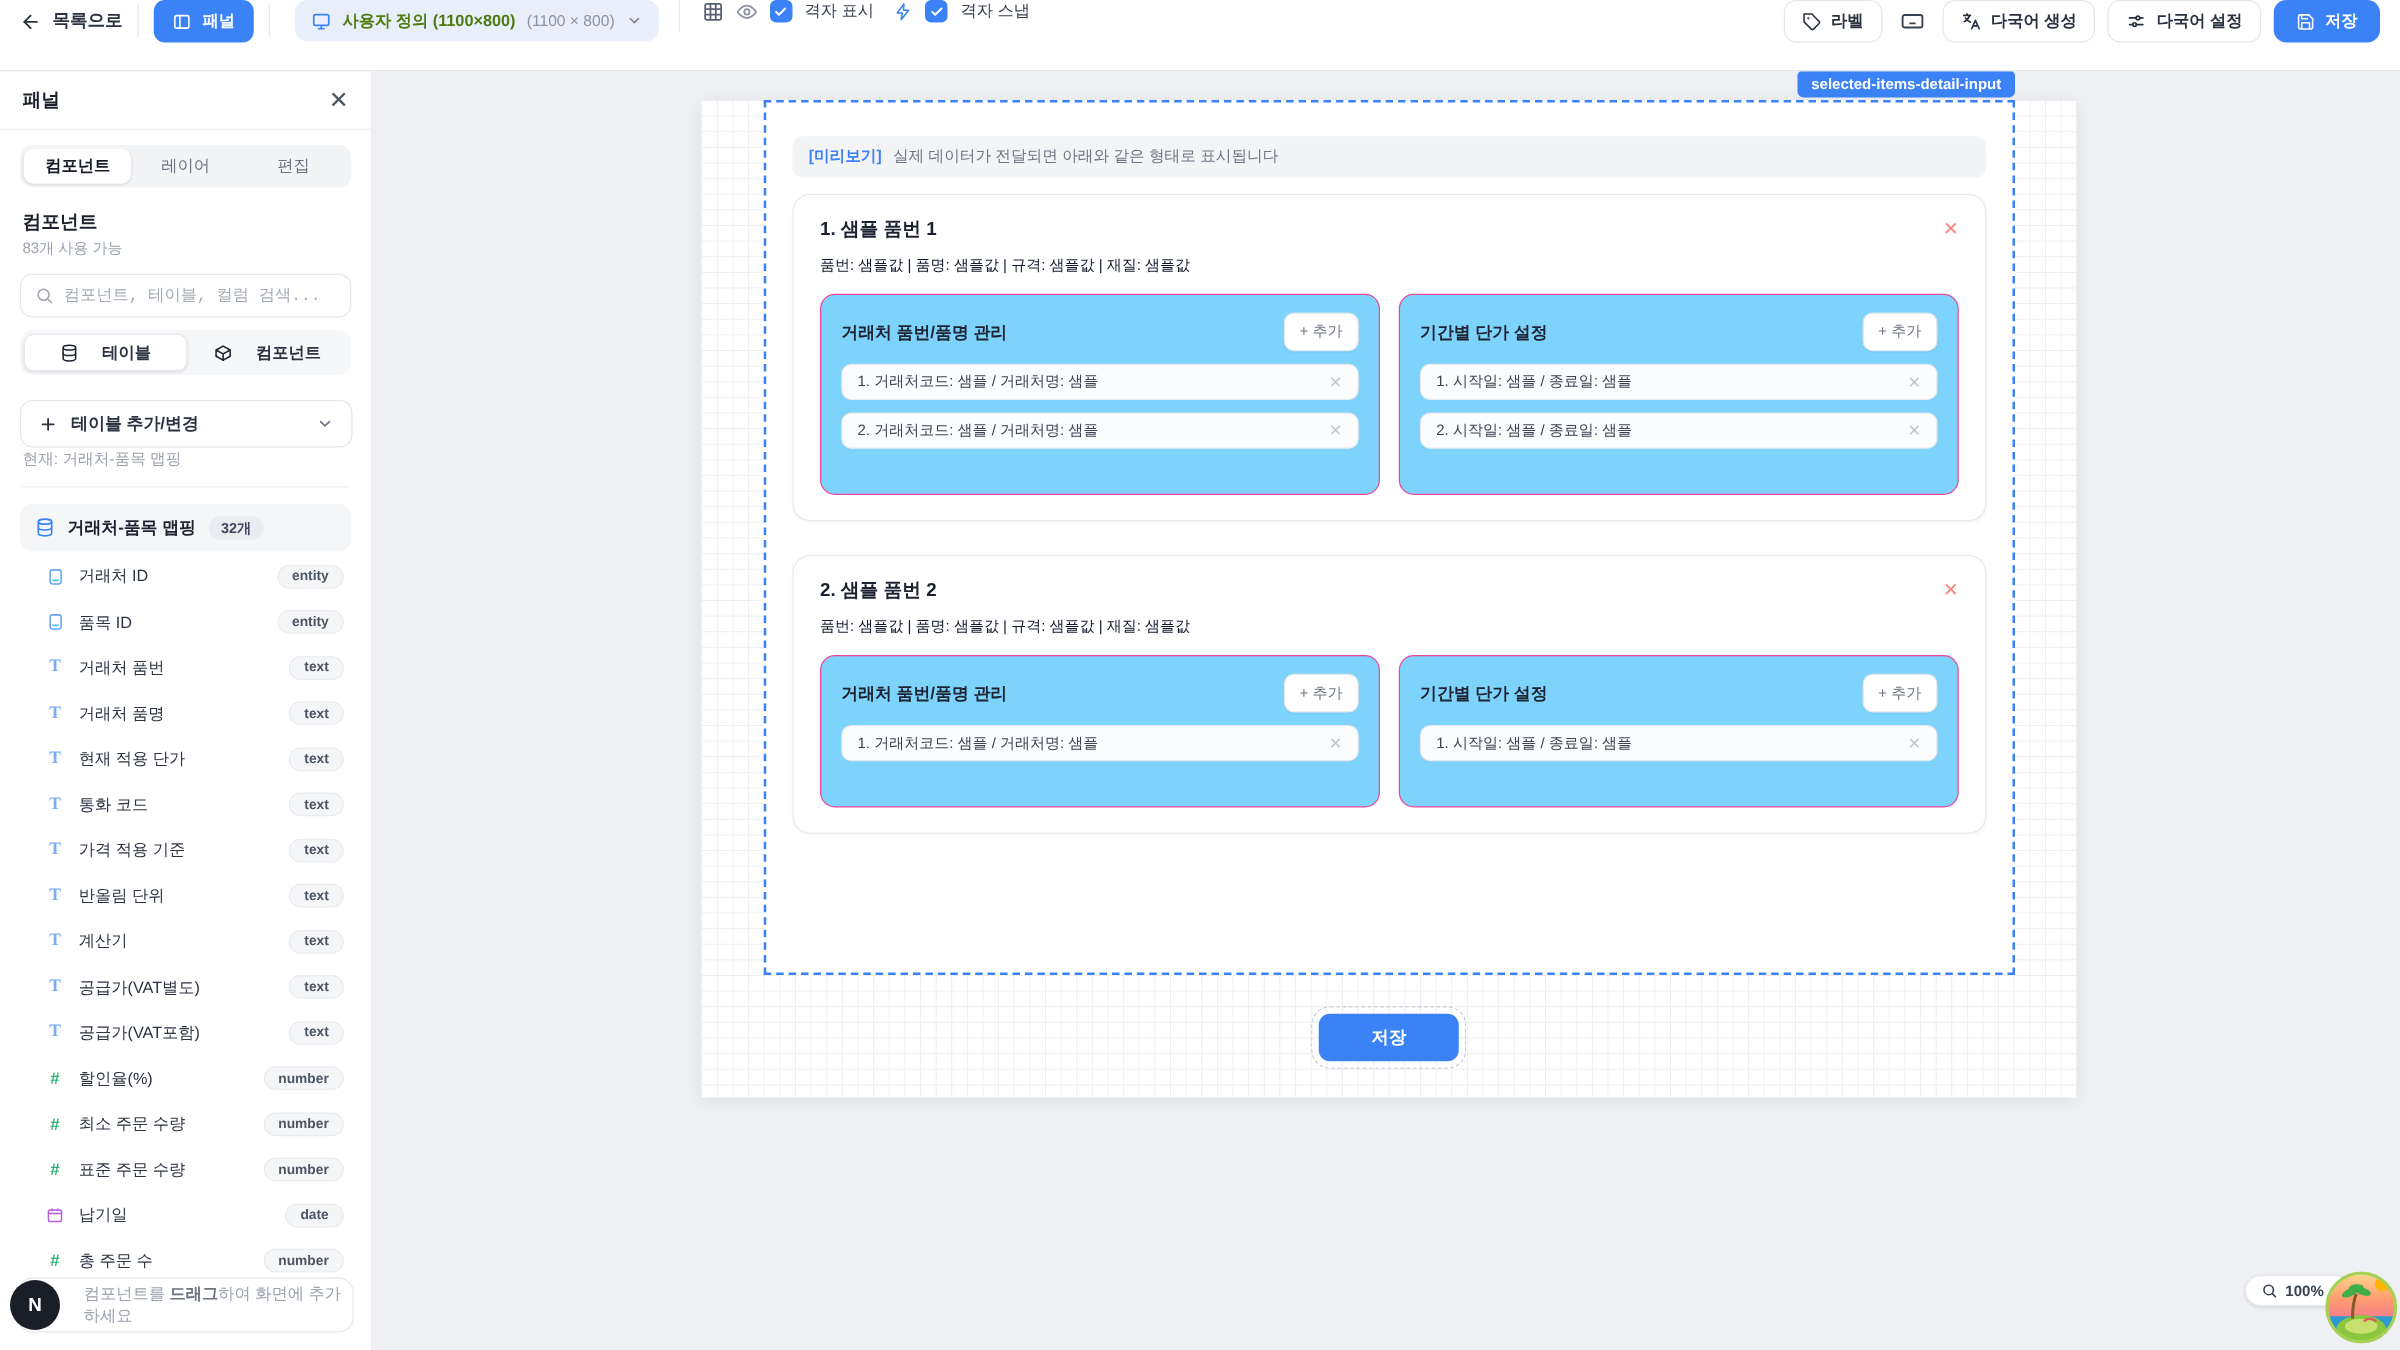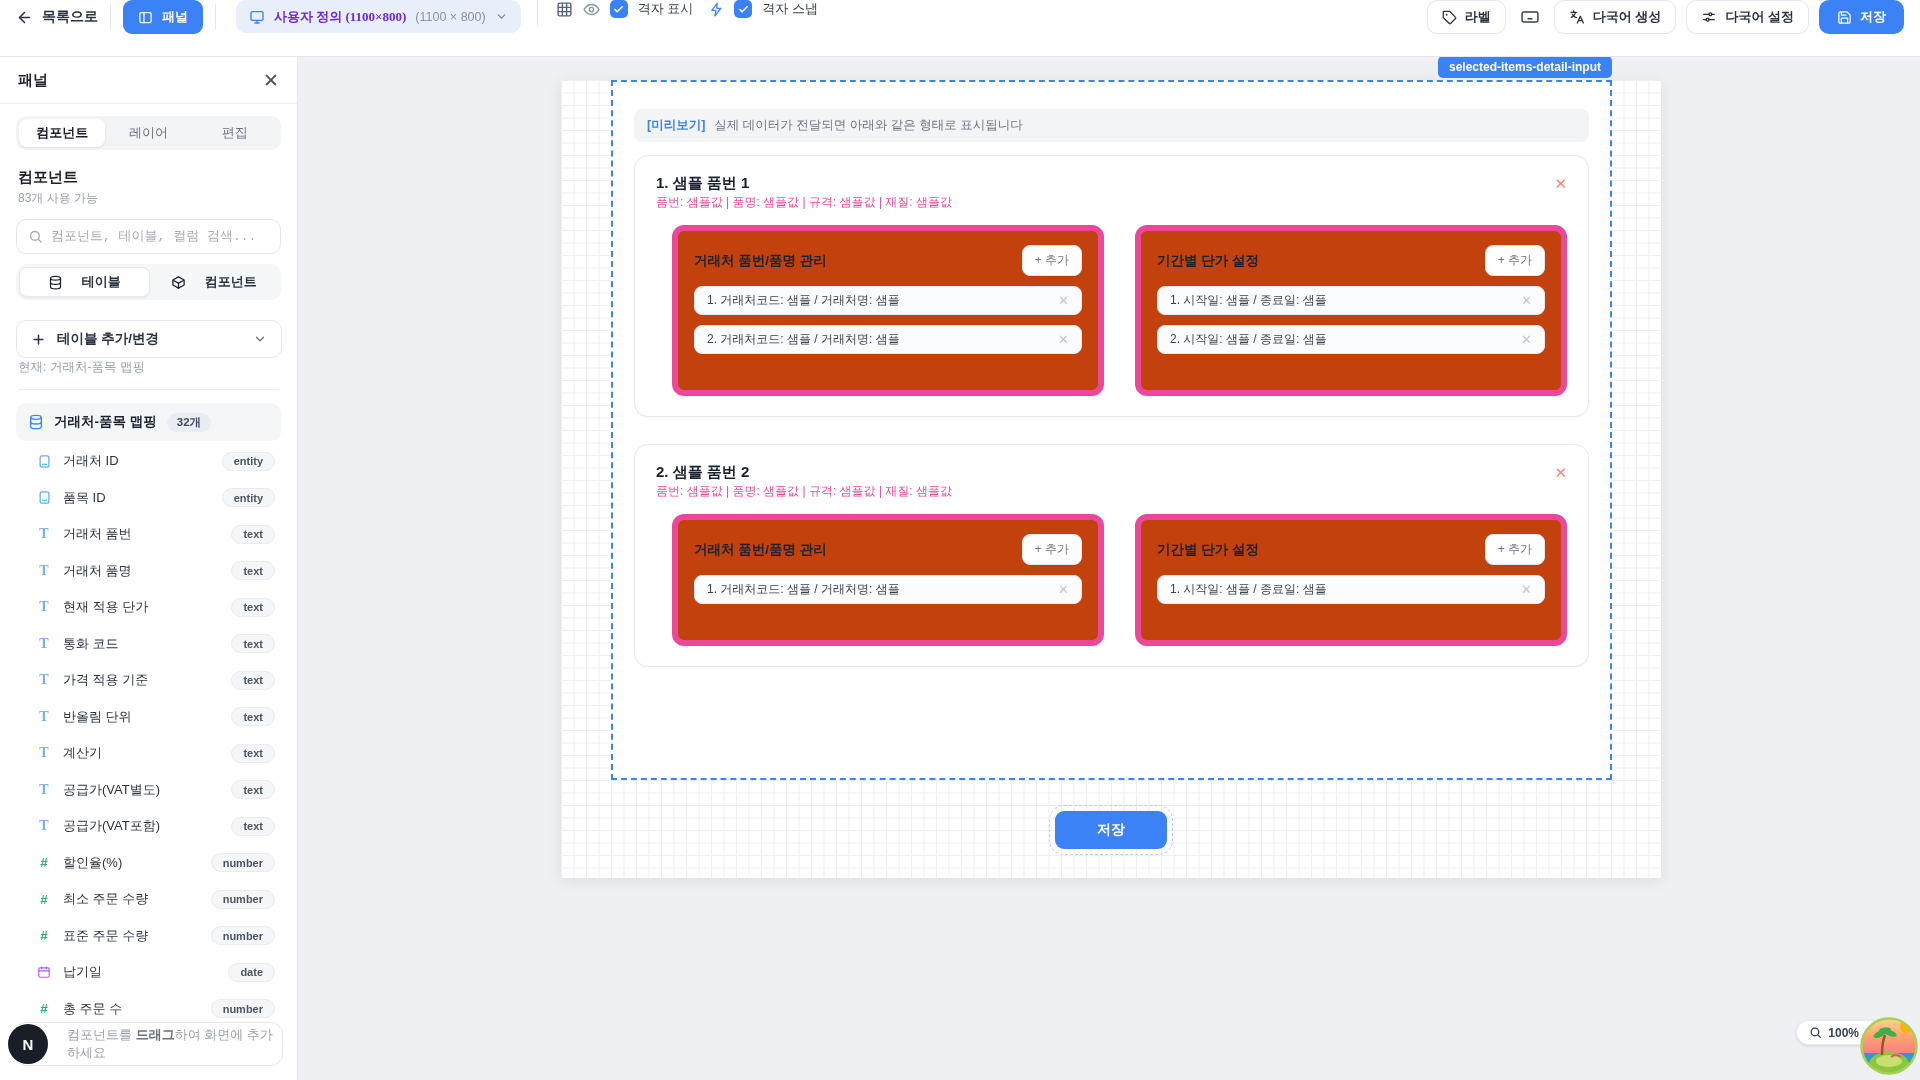--- a/index.html
+++ b/index.html
@@ -14,21 +14,21 @@
   .tb-left { display:flex; align-items:center; gap:12px; }
   .back-btn { display:flex; align-items:center; gap:9px; font-size:14px; font-weight:600; color:#2b3240; cursor:pointer; }
   .vdiv { width:1px; height:26px; background:#e6e8ec; }
   .panel-btn { display:flex; align-items:center; gap:9px; background:#3b82f6; color:#fff;
     border:none; border-radius:9px; height:34px; padding:0 15px; font-size:13px; font-weight:600; cursor:pointer; }
   .title-block { margin-left:4px; }
   .page-title { font-size:16px; font-weight:700; color:#141925; line-height:19px; }
   .page-sub { display:flex; align-items:center; gap:6px; margin-top:2px; font-size:12px; color:#8a919e; }
   .viewport-pill { margin-left:20px; display:flex; align-items:center; gap:9px; background:#e9eefb;
     border-radius:10px; height:33px; padding:0 13px; cursor:pointer; }
-  .vp-label { font-size:13px; font-weight:600; color:#6d28d9;font-family:Liberation Serif, serif; }
+  .vp-label { font-size:13px; font-weight:600; color:#4d7c0f; }
   .vp-size { font-size:12.5px; color:#8a93a5; }
   .grid-controls { margin-left:18px; display:flex; align-items:center; gap:10px; }
   .gc-label { font-size:13px; color:#39414f; }
   .checkbox { width:18px; height:18px; border-radius:5px; background:#3b82f6; display:flex;
     align-items:center; justify-content:center; cursor:pointer; }
   .tb-right { margin-left:auto; display:flex; align-items:center; gap:10px; }
   .btn-outline { display:flex; align-items:center; gap:8px; background:#fff; border:1px solid #e3e6eb;
     border-radius:10px; height:34px; padding:0 14px; font-size:13px; font-weight:600; color:#2b3240; cursor:pointer; }
   .icon-only { border:none; background:none; padding:0 4px; cursor:pointer; }
   .btn-primary { display:flex; align-items:center; gap:8px; background:#3b82f6; border:none; color:#fff;
@@ -96,23 +96,23 @@
     font-size:12px; font-weight:600; border-radius:5px; padding:3px 11px; line-height:16px; }
   .preview-bar { margin:27px 21px 13px; height:33px; background:#f3f4f6; border-radius:8px;
     display:flex; align-items:center; gap:9px; padding:0 13px; }
   .pv-tag { font-size:12.5px; font-weight:600; color:#3b82f6; }
   .pv-text { font-size:12.5px; color:#6e7582; }
   .pcard { margin:0 21px 27px; border:1px solid #e7e9ee; border-radius:14px; background:#fff;
     padding:18px 21px 20px; box-shadow:0 1px 2px rgba(16,24,40,.04); }
   .pcard-head { display:flex; align-items:center; justify-content:space-between; }
   .pcard-title { font-size:15px; font-weight:700; color:#1a2130; }
   .pcard-del { color:#f8837f; font-size:15px; background:none; border:none; cursor:pointer; line-height:1; }
-  .pcard-meta { margin-top:1px; font-size:12px; color:#ec4899; }
+  .pcard-meta { margin-top:11px; font-size:12px; color:#0f172a; }
   .groups { margin-top:14px; display:grid; grid-template-columns:1fr 1fr; gap:15px; }
-  .group { border:6px solid #ec4899; border-radius:12px; padding:14px 16px 36px; background:#c2410c;margin-left:16px; }
+  .group { border:1px solid #ec4899; border-radius:12px; padding:14px 16px 36px; background:#7dd3fc; }
   .group-head { display:flex; align-items:center; justify-content:space-between; }
   .group-title { font-size:13.5px; font-weight:700; color:#1d2330; }
   .add-btn { background:#fff; border:1px solid #e3e6eb; border-radius:8px; padding:6px 12px;
     font-size:12px; color:#6e7582; cursor:pointer; box-shadow:0 1px 1px rgba(16,24,40,.04); }
   .grow { margin-top:10px; border:1px solid #e7e9ee; background:#fbfcfd; border-radius:8px;
     height:29px; display:flex; align-items:center; padding:0 12px; font-size:12px; color:#3c4350; }
   .grow .rx { margin-left:auto; color:#c1c7d0; font-size:13px; cursor:pointer; }
   .canvas-save { position:absolute; left:50%; transform:translateX(-50%); top:731px;
     background:#3b82f6; color:#fff; border:none; border-radius:9px; padding:10px 42px;
     font-size:14px; font-weight:600; cursor:pointer; outline:1px dashed #c5cbd6; outline-offset:5px;

